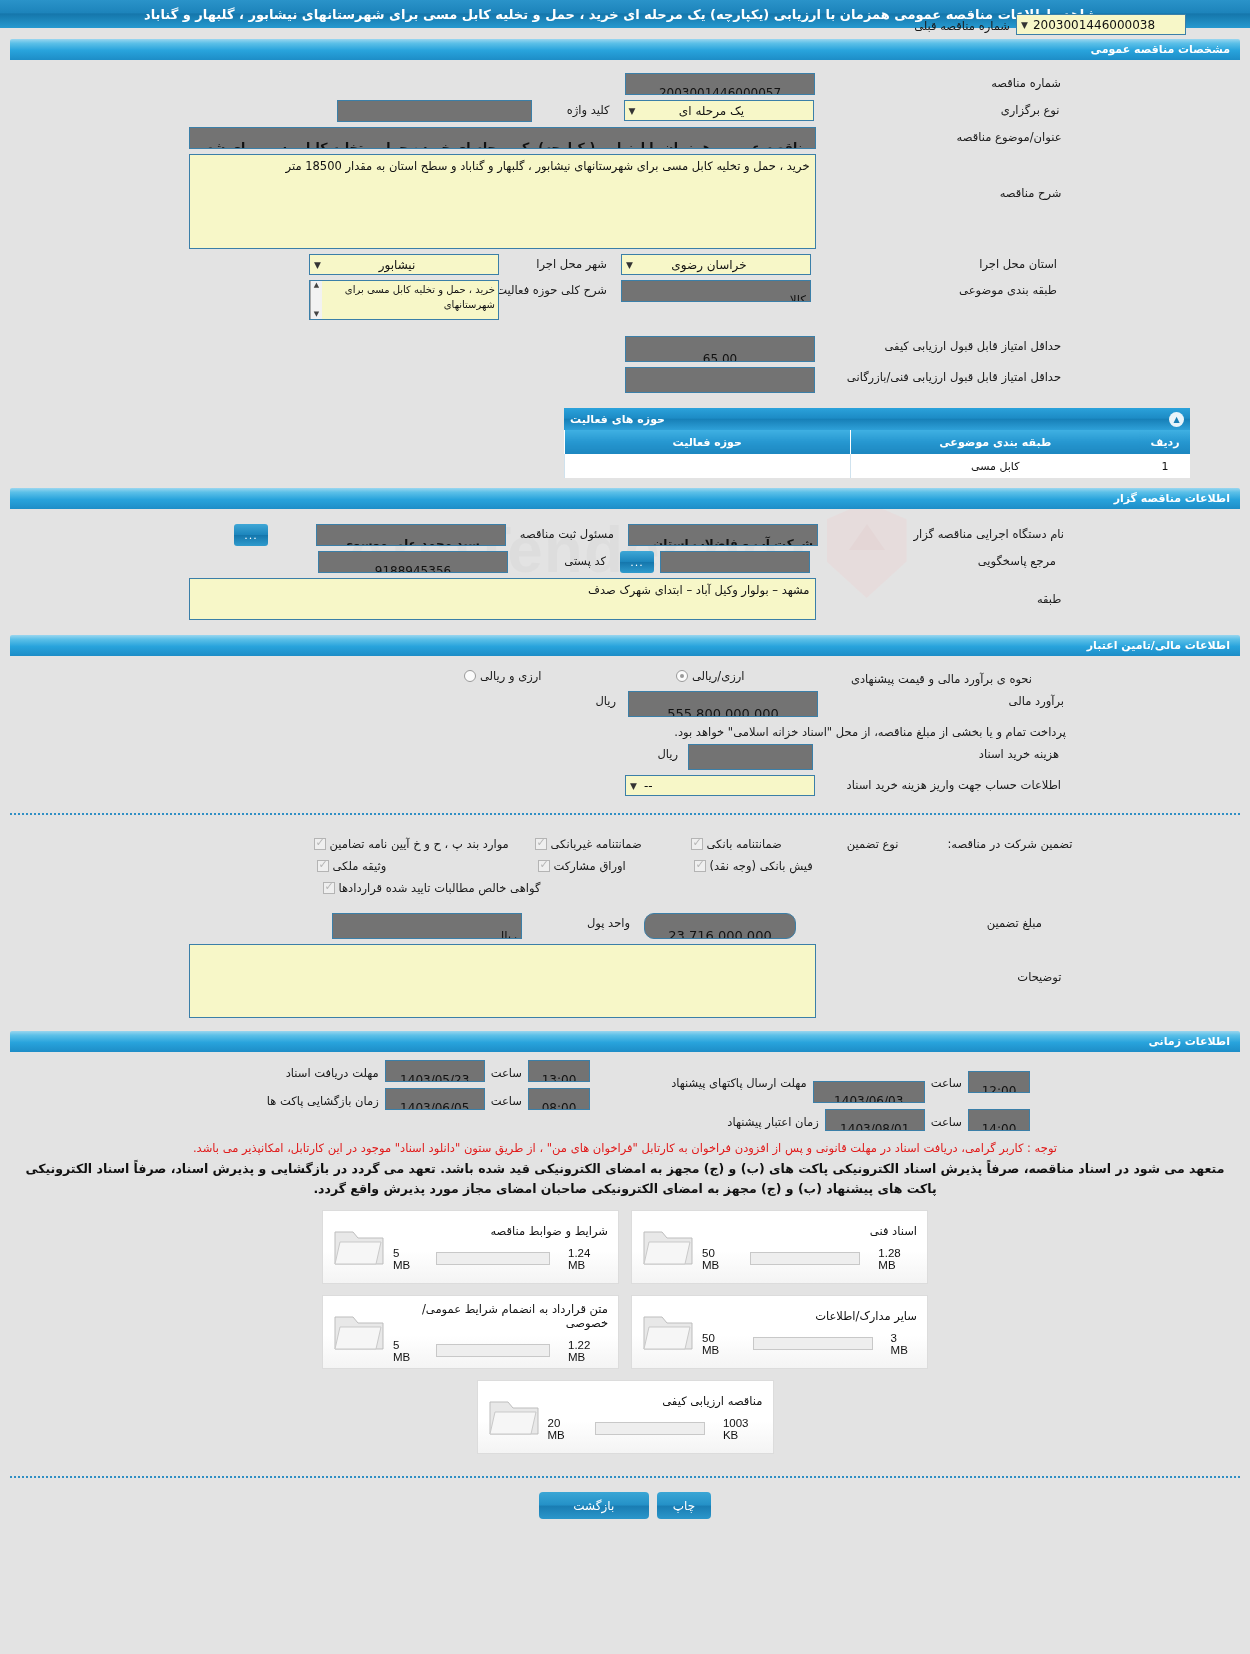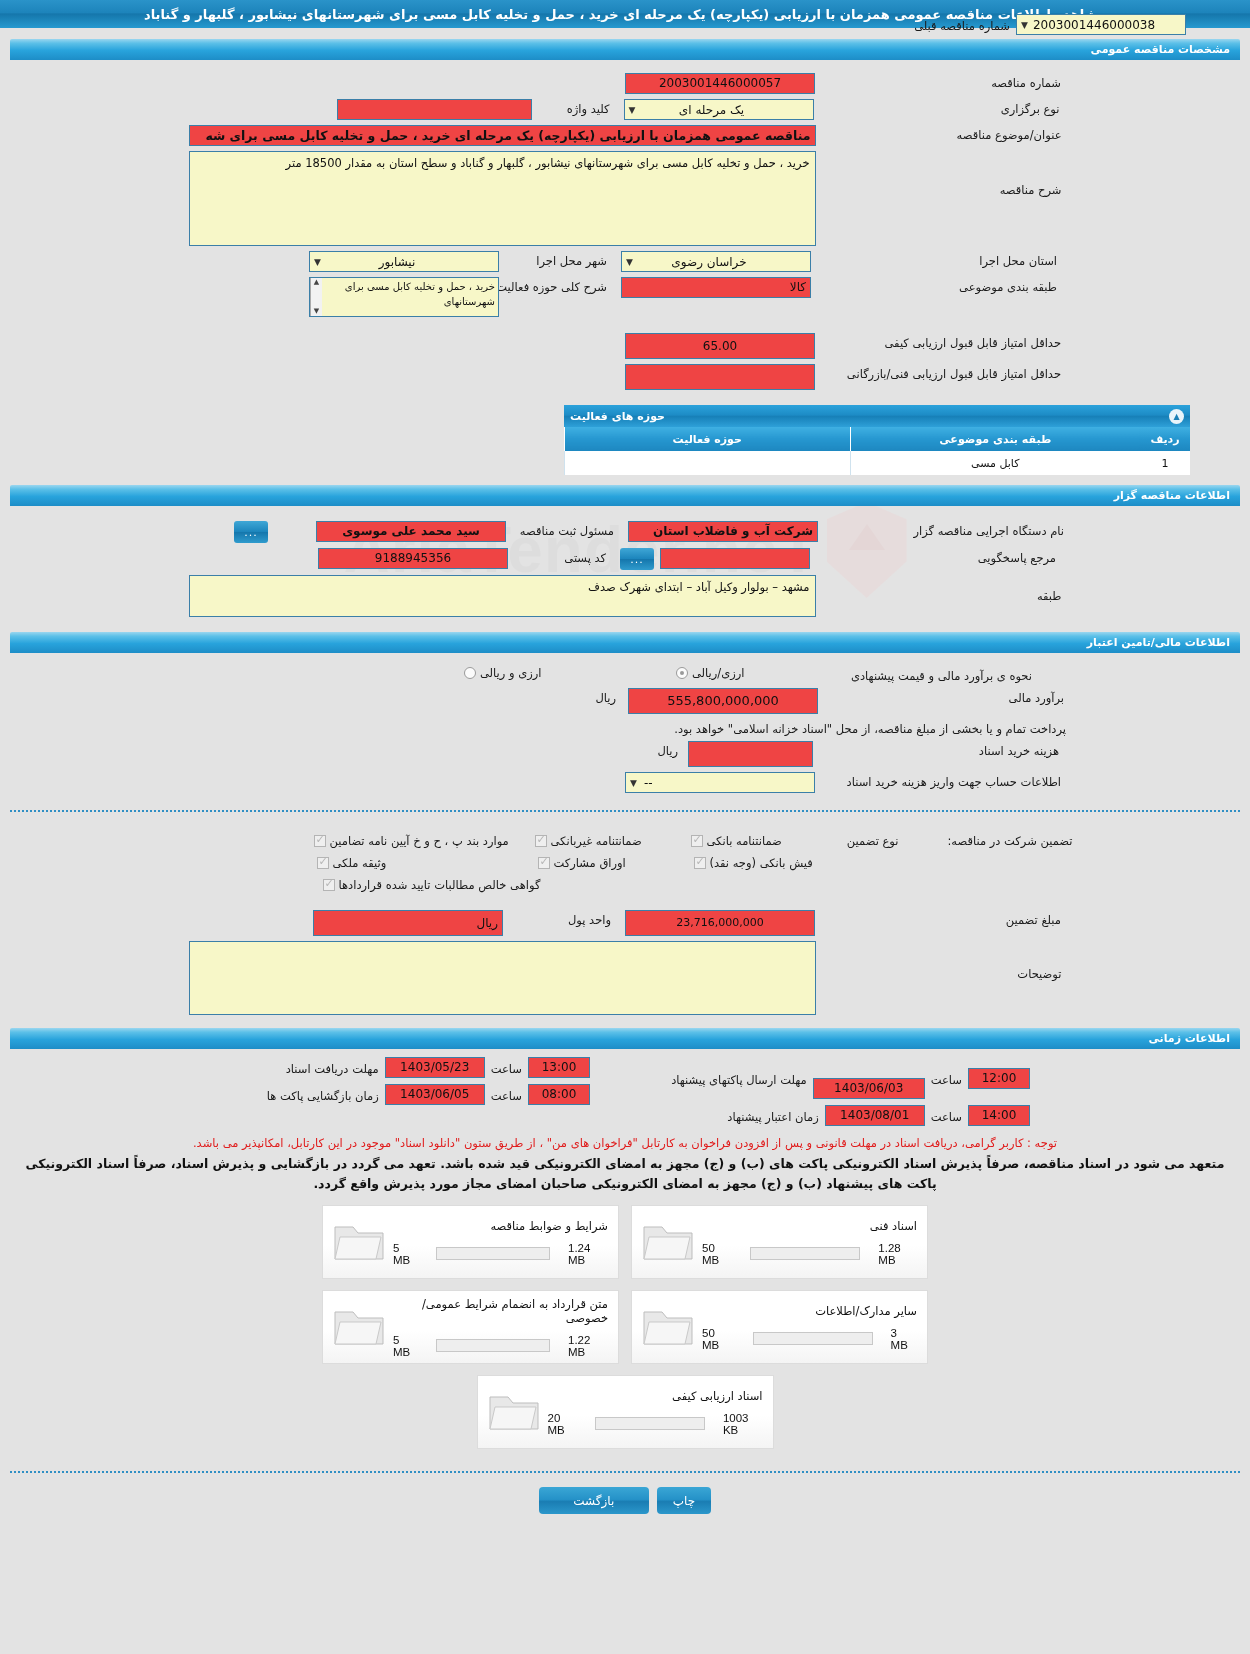--- a/index.html
+++ b/index.html
@@ -92,27 +92,27 @@
     margin: 5px 0;
   }
   .lbl {
     font-size: 11.5px;
     color: #1a1a1a;
     text-align: right;
     padding-top: 3px;
     white-space: nowrap;
   }
   .fld {
-    background: #ef4444;
+    background: #737373;
     border: 1px solid #3b7fa8;
     height: 21px;
     line-height: 19px;
     font-size: 12px;
     color: #111;
-    padding: 0 4px;
+    padding: 10px 4px;
     text-align: center;
     overflow: hidden;
     white-space: nowrap;
   }
   .fld.bold { font-weight: bold; }
   .fld.empty { color: transparent; }
   .fld.rt { text-align: right; }
   .sel {
     background: #f7f7c8;
     border: 1px solid #3b7fa8;
@@ -533,21 +533,21 @@
         <span style="width:240px;"></span>
         <span class="lbl" style="width:495px; text-align:right; display:flex; gap:4px; justify-content:flex-end; align-items:center;">
           <span>گواهی خالص مطالبات تایید شده قراردادها</span>
           <span class="cbx on"></span>
         </span>
         <span style="width:130px;"></span>
       </div>
 
       <div class="row" style="margin-top:18px;">
         <span class="lbl" style="width:240px; text-align:right;">مبلغ تضمین</span>
-        <span class="fld" style="width:190px; height:26px; line-height:24px; font-size:11px;">23,716,000,000</span>
+        <span class="fld" style="width:152px; height:26px; line-height:24px; font-size:13px;border-radius:10px;">23,716,000,000</span>
         <span class="lbl" style="width:110px; text-align:right; padding-right:8px;">واحد پول</span>
         <span class="fld rt" style="width:190px; height:26px; line-height:24px;">ریال</span>
         <span style="width:118px;"></span>
       </div>
 
       <div class="row">
         <span class="lbl" style="width:240px; text-align:right; padding-top:26px;">توضیحات</span>
         <span class="ta" style="width:627px; height:74px;"></span>
       </div>
     </div>
@@ -660,21 +660,21 @@
               <path d="M4 8 L22 8 L27 14 L52 14 L52 40 L4 40 Z" fill="#e8e8e8" stroke="#bdbdbd" stroke-width="1"></path>
               <path d="M9 18 L50 18 L45 40 L4 40 Z" fill="#f6f6f6" stroke="#c9c9c9" stroke-width="1"></path>
             </svg>
           </div>
         </div>
       </div>
 
       <div class="docs-row" style="margin-right:0;">
         <div class="doc-card">
           <div class="doc-body">
-            <div class="doc-title">اسناد ارزیابی کیفی</div>
+            <div class="doc-title">مناقصه ارزیابی کیفی</div>
             <div class="doc-meter">
               <span class="doc-max">20 MB</span>
               <span class="bar"><span class="fill" style="width:5%"></span></span>
               <span class="doc-size">1003 KB</span>
             </div>
           </div>
           <div class="folder">
             <svg width="56" height="46" viewBox="0 0 56 46" xmlns="http://www.w3.org/2000/svg">
               <path d="M4 8 L22 8 L27 14 L52 14 L52 40 L4 40 Z" fill="#e8e8e8" stroke="#bdbdbd" stroke-width="1"></path>
               <path d="M9 18 L50 18 L45 40 L4 40 Z" fill="#f6f6f6" stroke="#c9c9c9" stroke-width="1"></path>

